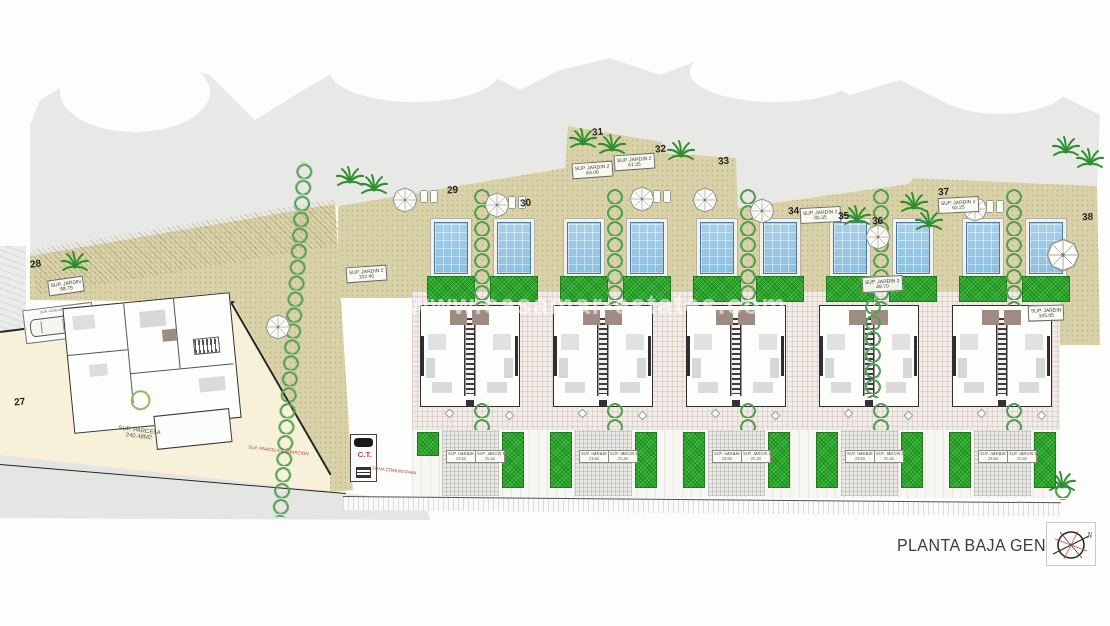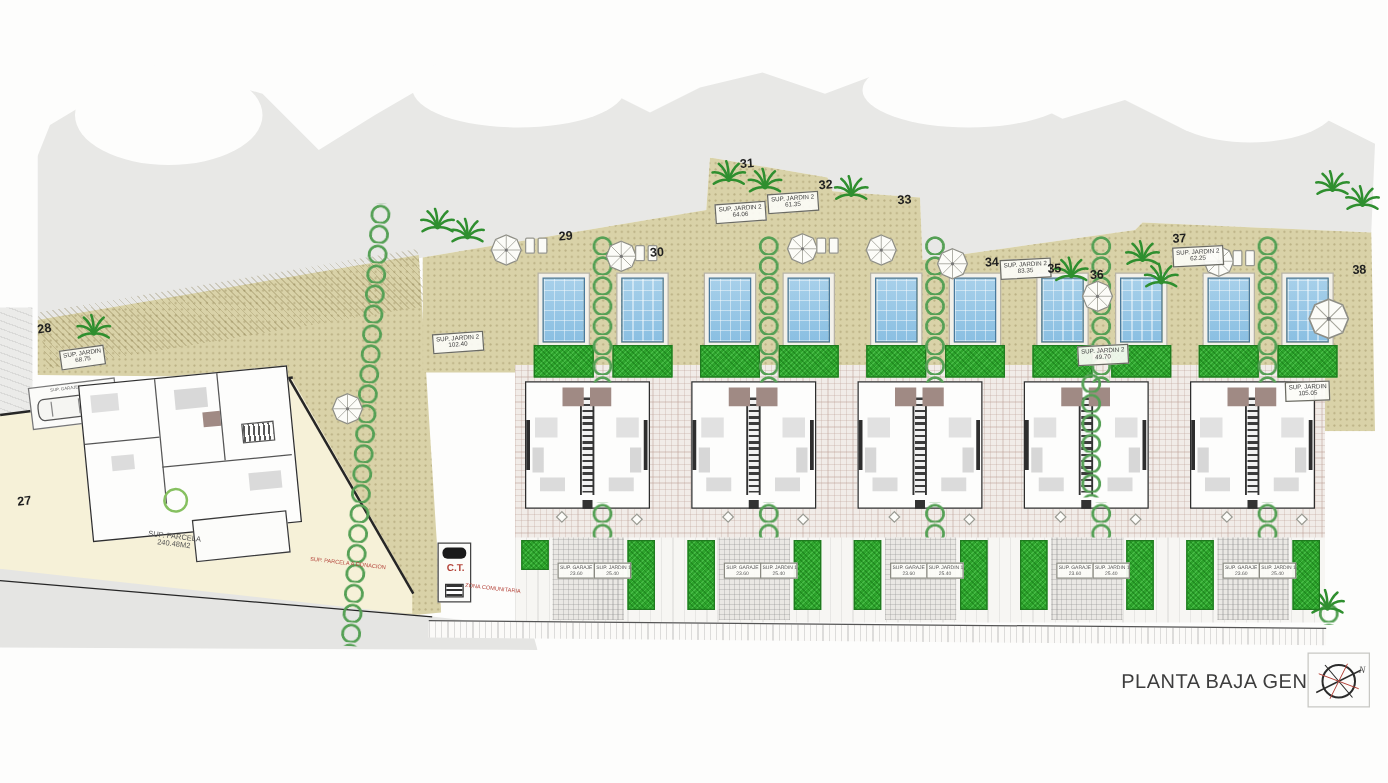--- a/index.html
+++ b/index.html
@@ -381,20 +381,21 @@
     <div class="a cttext redtxt">C.T.</div>
     <div class="a ctstripes"></div>
   </div>
   <div class="a redtxt" style="left:248px;top:448px;font-size:4.5px;transform:rotate(6.5deg);">SUP. PARCELA A DONACION</div>
   <div class="a redtxt" style="left:372px;top:468px;font-size:4.5px;transform:rotate(6.5deg);">ZONA COMUNITARIA</div>
   <div class="a" style="left:118px;top:427px;font-size:6px;color:#555;text-align:center;transform:rotate(6.5deg);">
     <span style="display:block;">SUP. PARCELA</span>
     <span style="display:block;">240.48M2</span>
   </div>
 
+  <div class="a wm" style="left:408px;top:290px;">www.casamar-estates.com</div>
 
   <div class="a title" style="left:897px;top:537px;">PLANTA BAJA GENERAL</div>
   <div class="a compassbox" style="left:1046px;top:522px;">
     <svg class="a" style="left:4px;top:4px;" width="40" height="36" viewBox="0 0 40 36">
       <circle cx="20" cy="18" r="13" fill="none" stroke="#2b2b2b" stroke-width="1.6"></circle>
       <line x1="2" y1="27" x2="38" y2="9" stroke="#2b2b2b" stroke-width="1.2"></line>
       <line x1="9" y1="5" x2="31" y2="31" stroke="#2b2b2b" stroke-width="0.9"></line>
       <line x1="4" y1="12" x2="36" y2="24" stroke="#b4443a" stroke-width="0.8"></line>
       <line x1="13" y1="32" x2="27" y2="4" stroke="#b4443a" stroke-width="0.8"></line>
     </svg>

